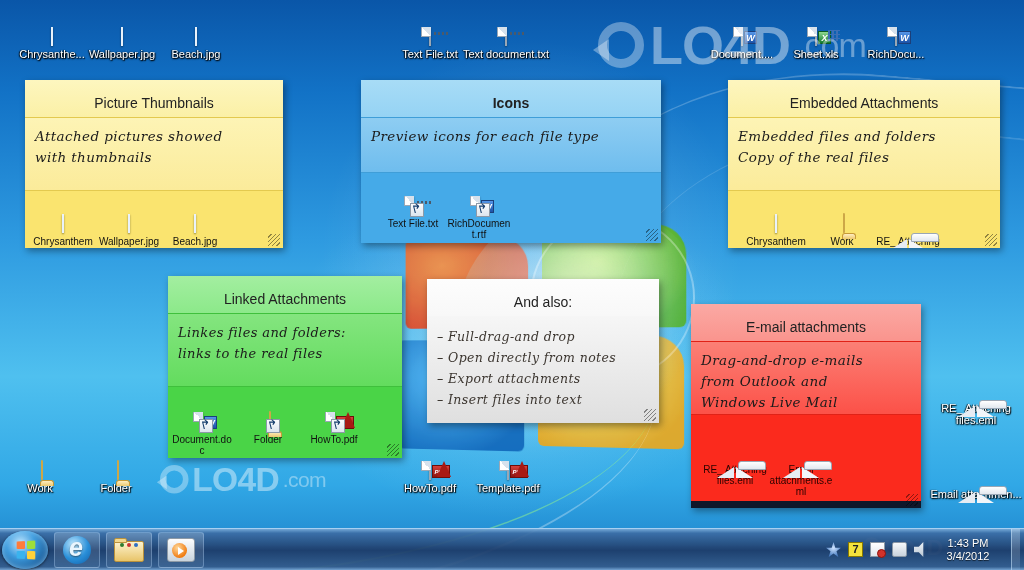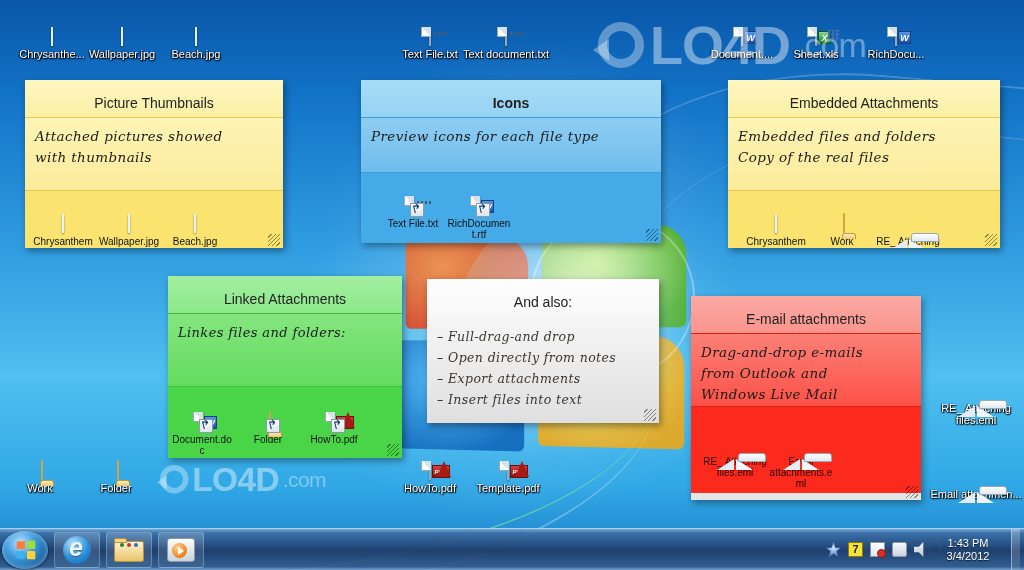--- a/index.html
+++ b/index.html
@@ -141,21 +141,21 @@
   .n-green .title{ background:linear-gradient(180deg,#a3eea0,#8ce98a); }
   .n-green .body { background:linear-gradient(180deg,#84e57f,#63dc5e); }
   .n-green .attach{ background:#4ad447; }
   .n-green .divider{ background:#3fc03c; }
   .n-green { background:#22c55e;margin-left:20px; }
 
   .n-red .title{ background:linear-gradient(180deg,#fba9a4,#fa948d); }
   .n-red .body { background:linear-gradient(180deg,#fb8076,#fc5148); }
   .n-red .attach{ background:#fb2a1d; }
   .n-red .divider{ background:#e02217; }
-  .n-red { background:#e5e5e5; }
+  .n-red { background:#0f172a;margin-top:8px; }
   .n-red .att .lbl{ color:#2a0300; }
 
   .n-white .title{ background:linear-gradient(180deg,#fdfdfd,#f8f8f8); }
   .n-white .body { background:linear-gradient(180deg,#f6f6f6,#dedede); }
   .n-white { background:#0ea5e9; }
   .n-white .body p{ color:#3c3630; }
 
   
   .taskbar{ position:absolute; left:0; bottom:0; width:1024px; height:42px;
     background:linear-gradient(180deg, rgba(120,170,215,.95) 0%, rgba(60,110,165,.94) 10%,
@@ -398,20 +398,21 @@
       </div>
     </div>
   <div class="grip"></div>
 </div>
 
 <div class="note n-green" style="left:148px;top:276px;width:234px;height:182px;">
   <div class="title">Linked Attachments</div>
   <div class="divider"></div>
   <div class="body" style="height:72px;">
     <p style="font-size:13px;">Linkes files and folders:</p>
+    <p style="font-size:13px;">links to the real files</p>
   </div>
   <div class="divider"></div>
   <div class="attach" id="att-3" style="padding:8px 2px 4px;">
       <div class="att">
         <div class="glyph">
           <span class="ico"><span class="doc"><i class="badge b-word">W</i><i class="lines" style="top:18px;height:12px"></i></span><i class="shortcut"></i></span>
         </div>
         <div class="lbl">Document.doc</div>
       </div>
       <div class="att">

